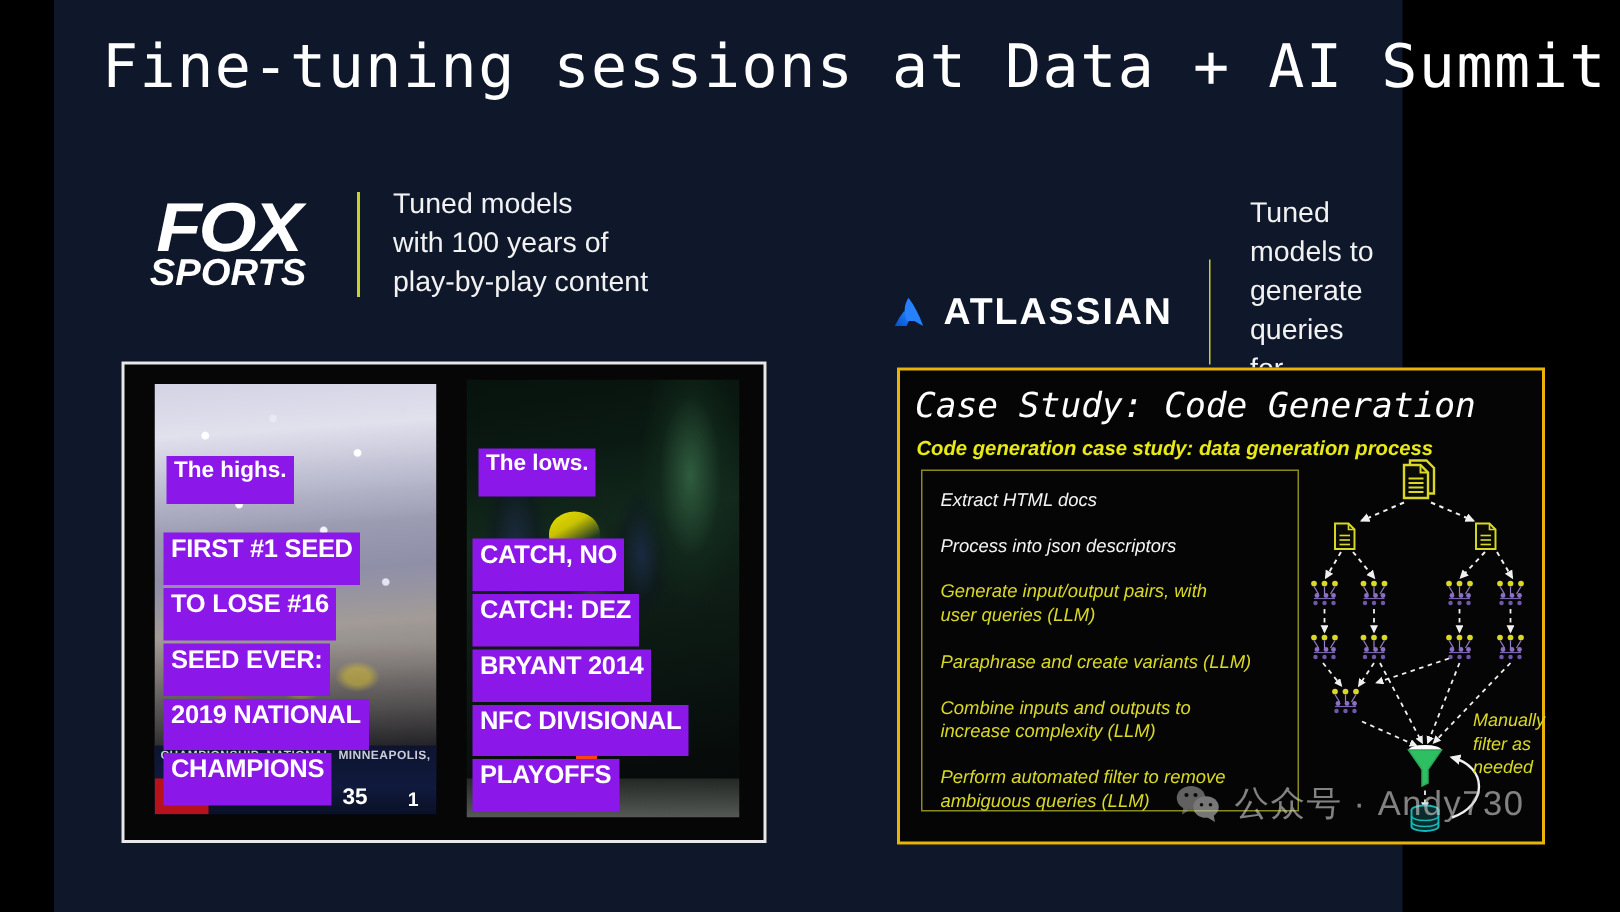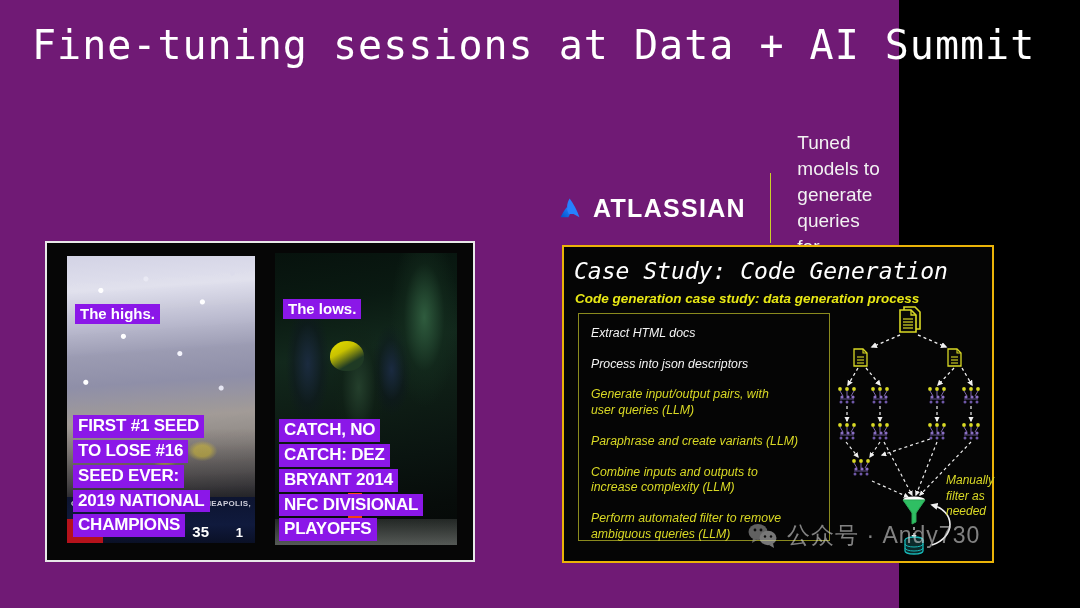--- a/index.html
+++ b/index.html
@@ -2,21 +2,21 @@
 <html><head>
 <meta charset="utf-8">
 <style>
   * { box-sizing: border-box; margin: 0; padding: 0; }
   html, body {
     width: 1080px; height: 608px;
     background: #000000;
     overflow: hidden;
     font-family: "Liberation Sans", sans-serif;
   }
-  .slide { position: relative; width: 899px; height: 608px; background: #701a75; }
+  .slide { position: relative; width: 899px; height: 608px; background: #0f172a; margin-left: 36px; }
 
   
   .slide-title {
     position: absolute; left: 32px; top: 22px;
     font-family: "DejaVu Sans Mono", monospace;
     font-size: 40px; font-weight: 400; letter-spacing: 1px;
     color: #ffffff; white-space: nowrap;
   }
 
   
@@ -147,21 +147,21 @@
     z-index: 2;
   }
 
   
   .chip {
     display: inline-block;
     background: #8b17e8;
     color: #ffffff;
     font-family: "Liberation Sans", sans-serif;
     font-weight: 700;
-    padding: 1px 5px 2px 5px;
+    padding: 1px 5px 14px 5px;
     white-space: nowrap;
     line-height: 1.16;
   }
   .chip-stack { position: absolute; z-index: 5; display: flex;
                 flex-direction: column; align-items: flex-start; gap: 2px; }
   .label-top  { top: 48px; left: 8px; }
   .label-top .chip { font-size: 15px; }
   .caption-bot { bottom: 6px; left: 6px; }
   .caption-bot .chip { font-size: 17px; letter-spacing: -0.2px; }
   .label-top.r { top: 46px; left: 8px; }
@@ -219,20 +219,30 @@
     white-space: nowrap;
   }
 </style>
 </head>
 <body>
 
 <div class="slide">
 
   <div class="slide-title">Fine-tuning sessions at Data + AI Summit</div>
 
+  <div class="brand-row left">
+    <div class="fox-logo">
+      <span class="fox-word fox-top">FOX</span>
+      <span class="fox-word fox-bot">SPORTS</span>
+    </div>
+    <div class="divider"></div>
+    <div class="brand-caption">Tuned models
+with 100 years of
+play-by-play content</div>
+  </div>
 
   <div class="brand-row right">
     <div class="atl-logo">
       <svg width="28" height="28" viewBox="0 0 32 32">
         <defs>
           <linearGradient id="atlg" x1="0" y1="1" x2="1" y2="0">
             <stop offset="0%" stop-color="#0052cc"></stop>
             <stop offset="100%" stop-color="#2684ff"></stop>
           </linearGradient>
         </defs>

